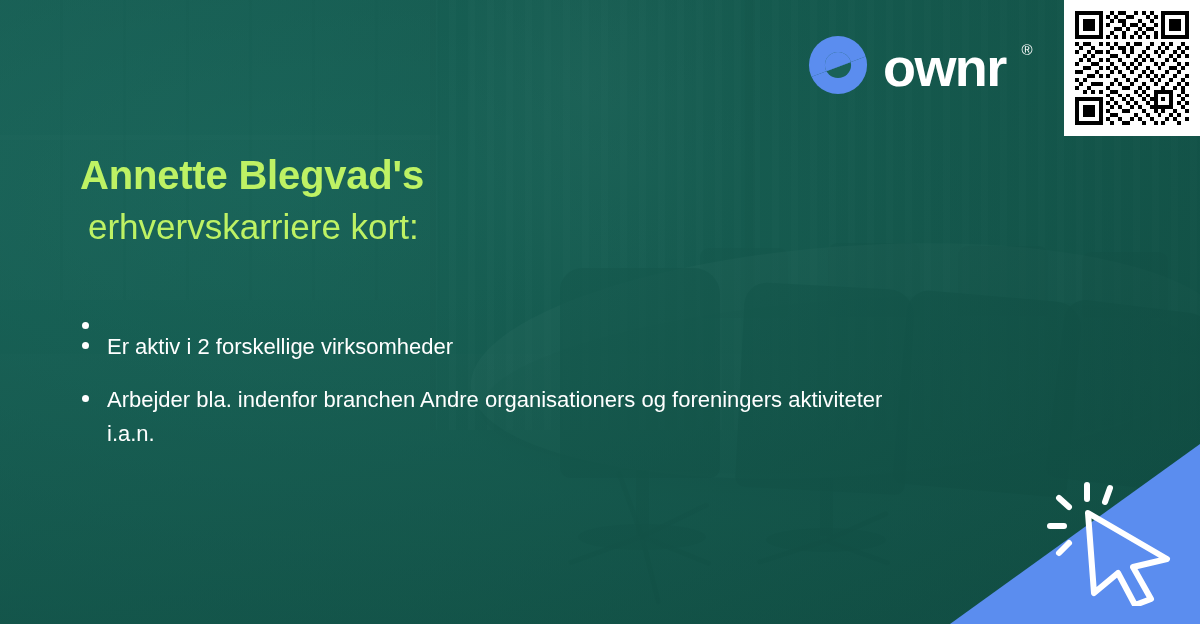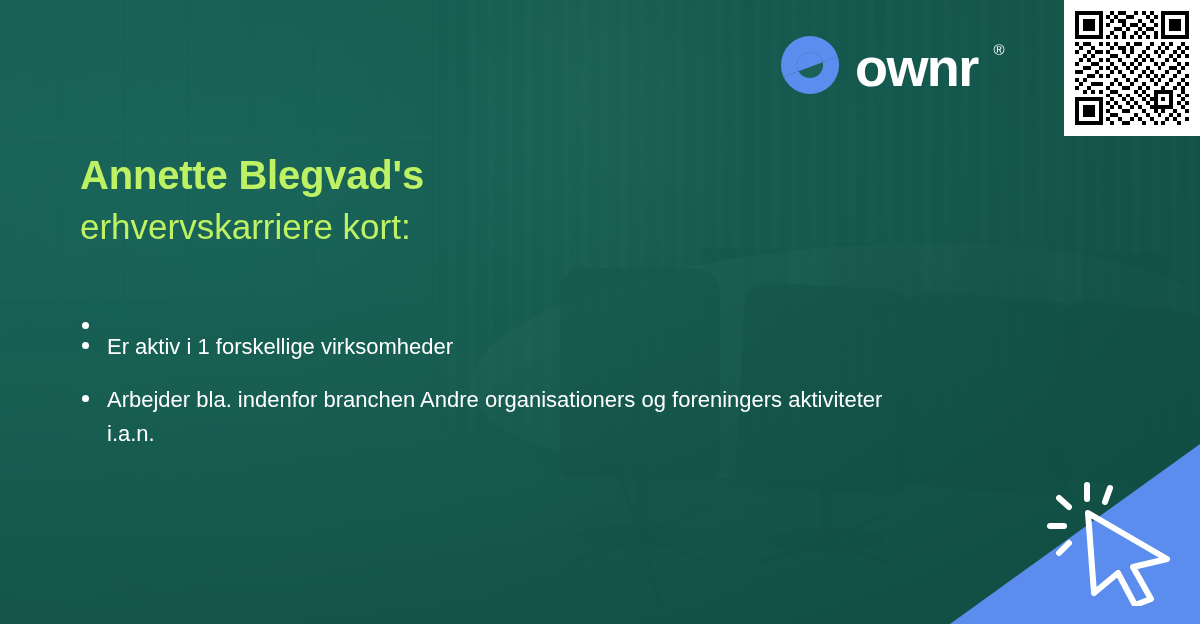--- a/index.html
+++ b/index.html
@@ -147,20 +147,21 @@
     line-height: 1.18;
     white-space: nowrap;
   }
   .headline .line2 {
     font-size: 35px;
     font-weight: 400;
     letter-spacing: 0px;
     line-height: 1.2;
     margin-top: 7px;
     white-space: nowrap;
+    margin-left: 8px;
   }
 
   .bullets {
     position: absolute;
     left: 80px;
     top: 310px;
     width: 830px;
     margin: 0;
     padding: 0;
     list-style: none;
@@ -179,21 +180,21 @@
     top: 12px;
     width: 7px;
     height: 7px;
     border-radius: 50%;
     background: #ffffff;
   }
 
   
   .logo {
     position: absolute;
-    left: 779px;
+    left: 807px;
     top: 34px;
     display: flex;
     align-items: center;
     gap: 14px;
   }
   .logo-mark { width: 62px; height: 62px; display: block; }
   .logo-word {
     color: #ffffff;
     font-size: 54px;
     font-weight: 700;
@@ -294,21 +295,21 @@
       <div class="line1">Annette Blegvad's</div>
       <div class="line2">erhvervskarriere kort:</div>
     </div>
 
     <ul class="bullets">
       <li>
         <span class="dot"></span>
       </li>
       <li>
         <span class="dot"></span>
-        <span>Er aktiv i 1 forskellige virksomheder</span>
+        <span>Er aktiv i 2 forskellige virksomheder</span>
       </li>
       <li>
         <span class="dot"></span>
         <span>Arbejder bla. indenfor branchen Andre organisationers og foreningers aktiviteter i.a.n.</span>
       </li>
     </ul>
 
     <div class="logo">
       <svg class="logo-mark" viewBox="0 0 64 64">
         <defs>

